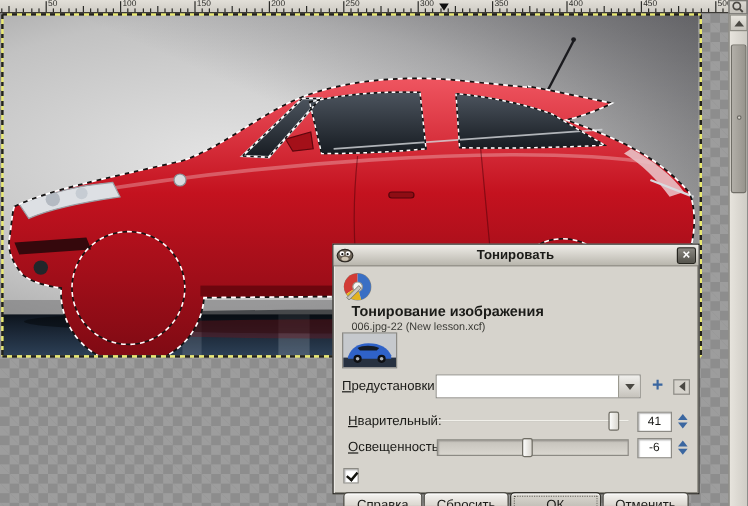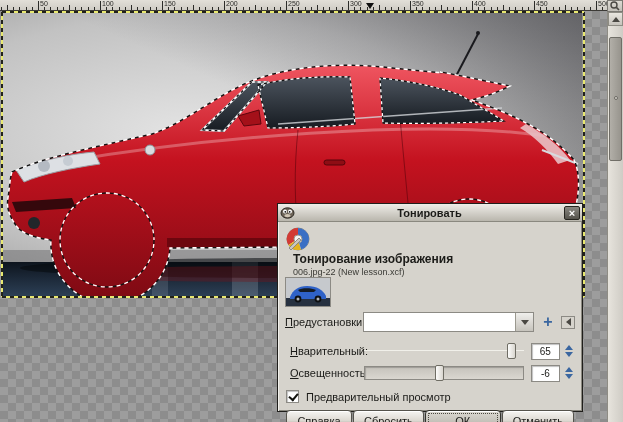--- a/index.html
+++ b/index.html
@@ -460,21 +460,21 @@
       </div>
 
 
 
       <div class="slider-row">
         <label><span class="mn">Н</span><span>варительный:</span></label>
         <div class="trackwrap">
           <div class="track-line"></div>
           <div class="handle" style="left: 95%; margin-left: -8.55px;"></div>
         </div>
-        <div class="spinbox">65</div>
+        <div class="spinbox">41</div>
         <div class="spin-arrows">
           <div class="arr up"></div>
           <div class="arr down"></div>
         </div>
       </div>
 
       <div class="slider-row">
         <label><span class="mn">О</span><span>свещенность:</span></label>
         <div class="trackwrap">
           <div class="track-box"></div>
@@ -482,21 +482,20 @@
         </div>
         <div class="spinbox">-6</div>
         <div class="spin-arrows">
           <div class="arr up"></div>
           <div class="arr down"></div>
         </div>
       </div>
 
       <div class="check-row">
         <div class="checkbox checked" id="previewBox"></div>
-        <label><span>Пре</span><span class="mn">д</span><span>варительный просмотр</span></label>
       </div>
 
       <div class="btn-row">
         <div class="btn"><span></span><span class="mn">С</span><span>правка</span></div>
         <div class="btn"><span></span><span class="mn">С</span><span>бросить</span></div>
         <div class="btn default"><span></span><span class="mn">О</span><span>К</span></div>
         <div class="btn"><span>О</span><span class="mn">т</span><span>менить</span></div>
       </div>
     </div>
   </div>

